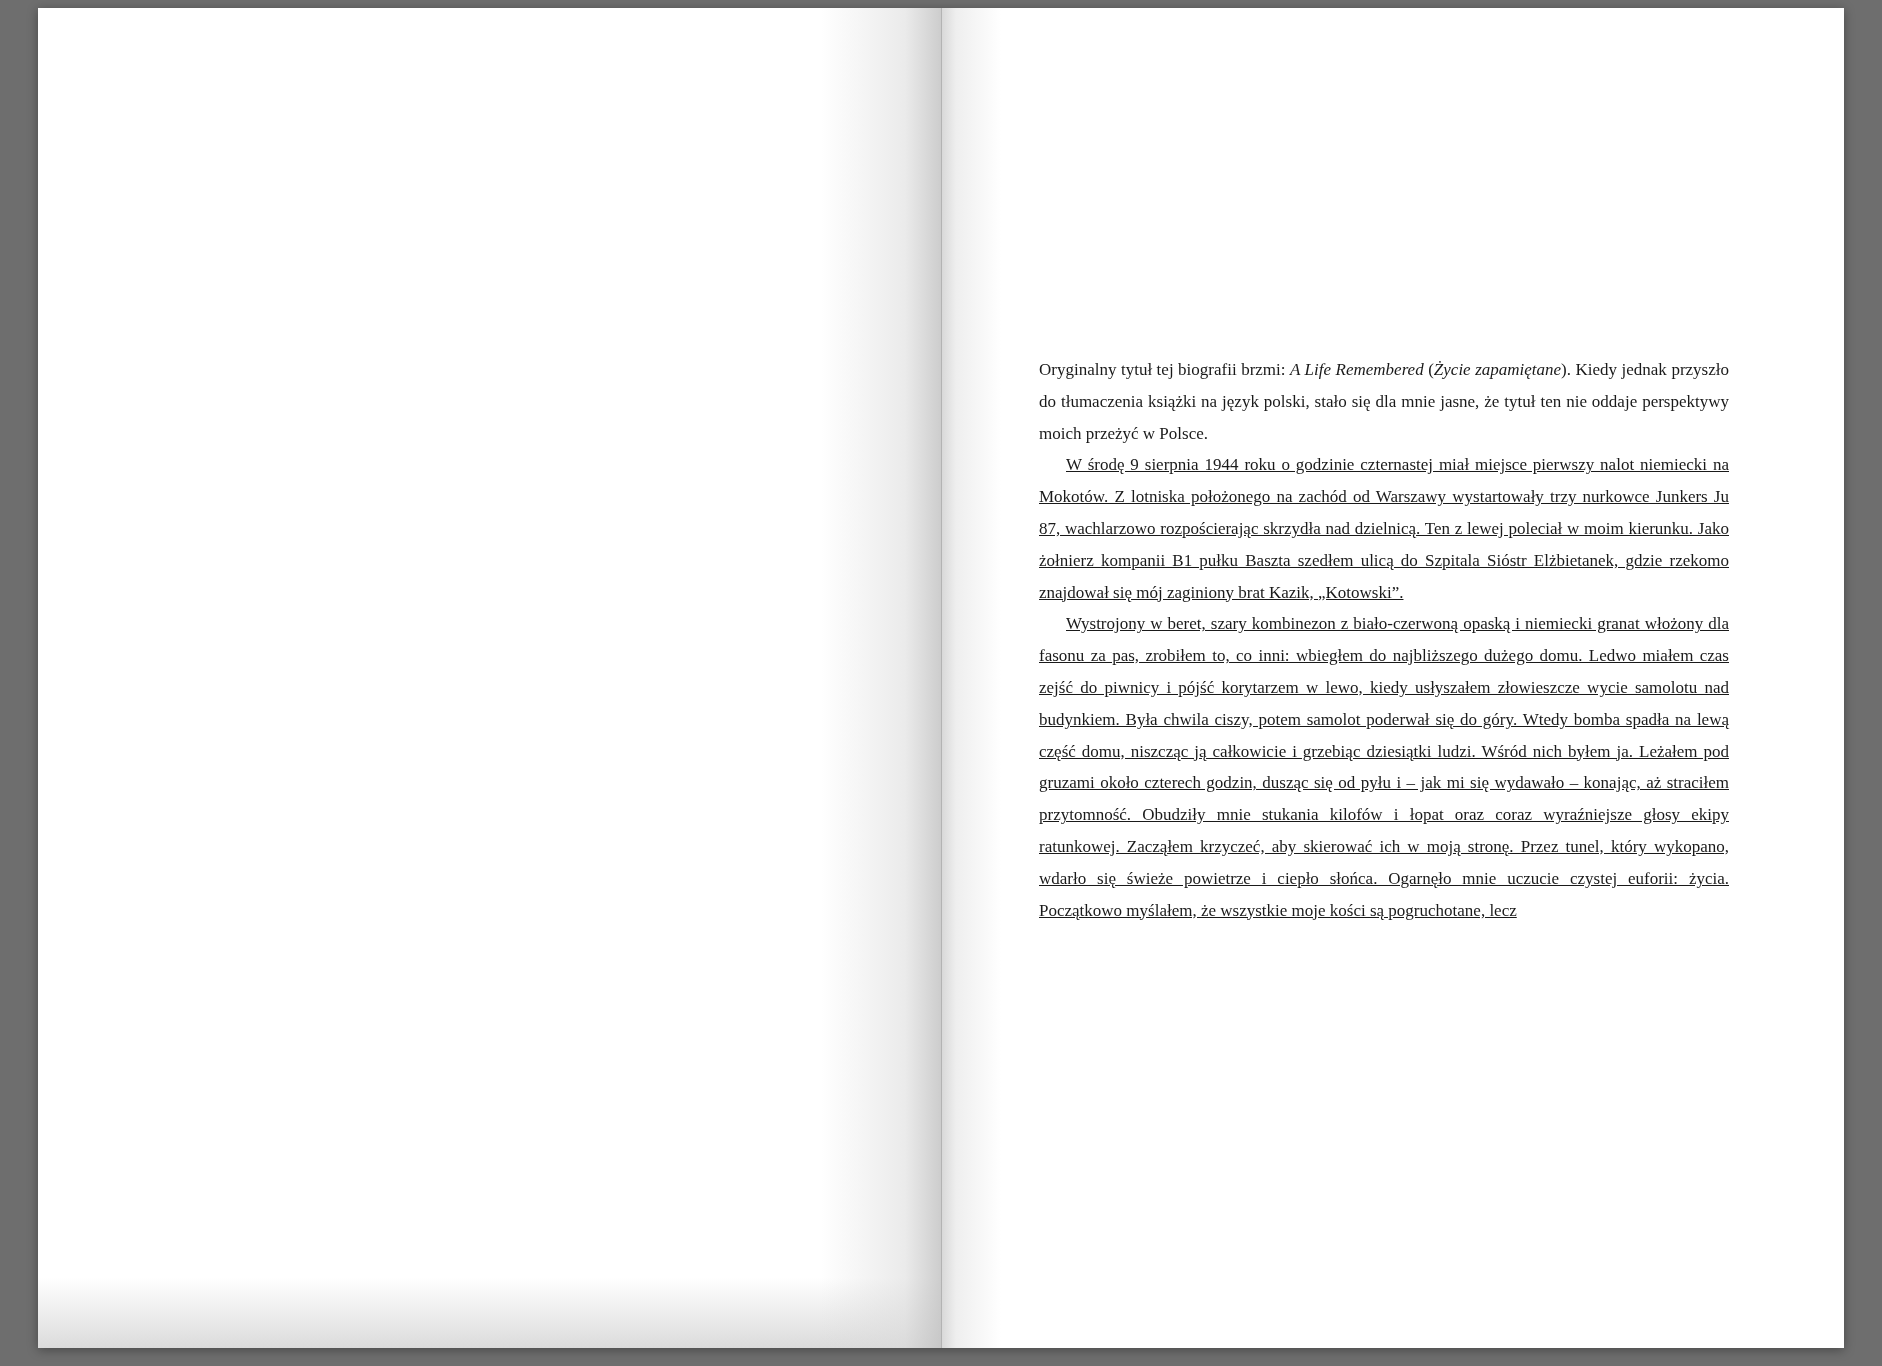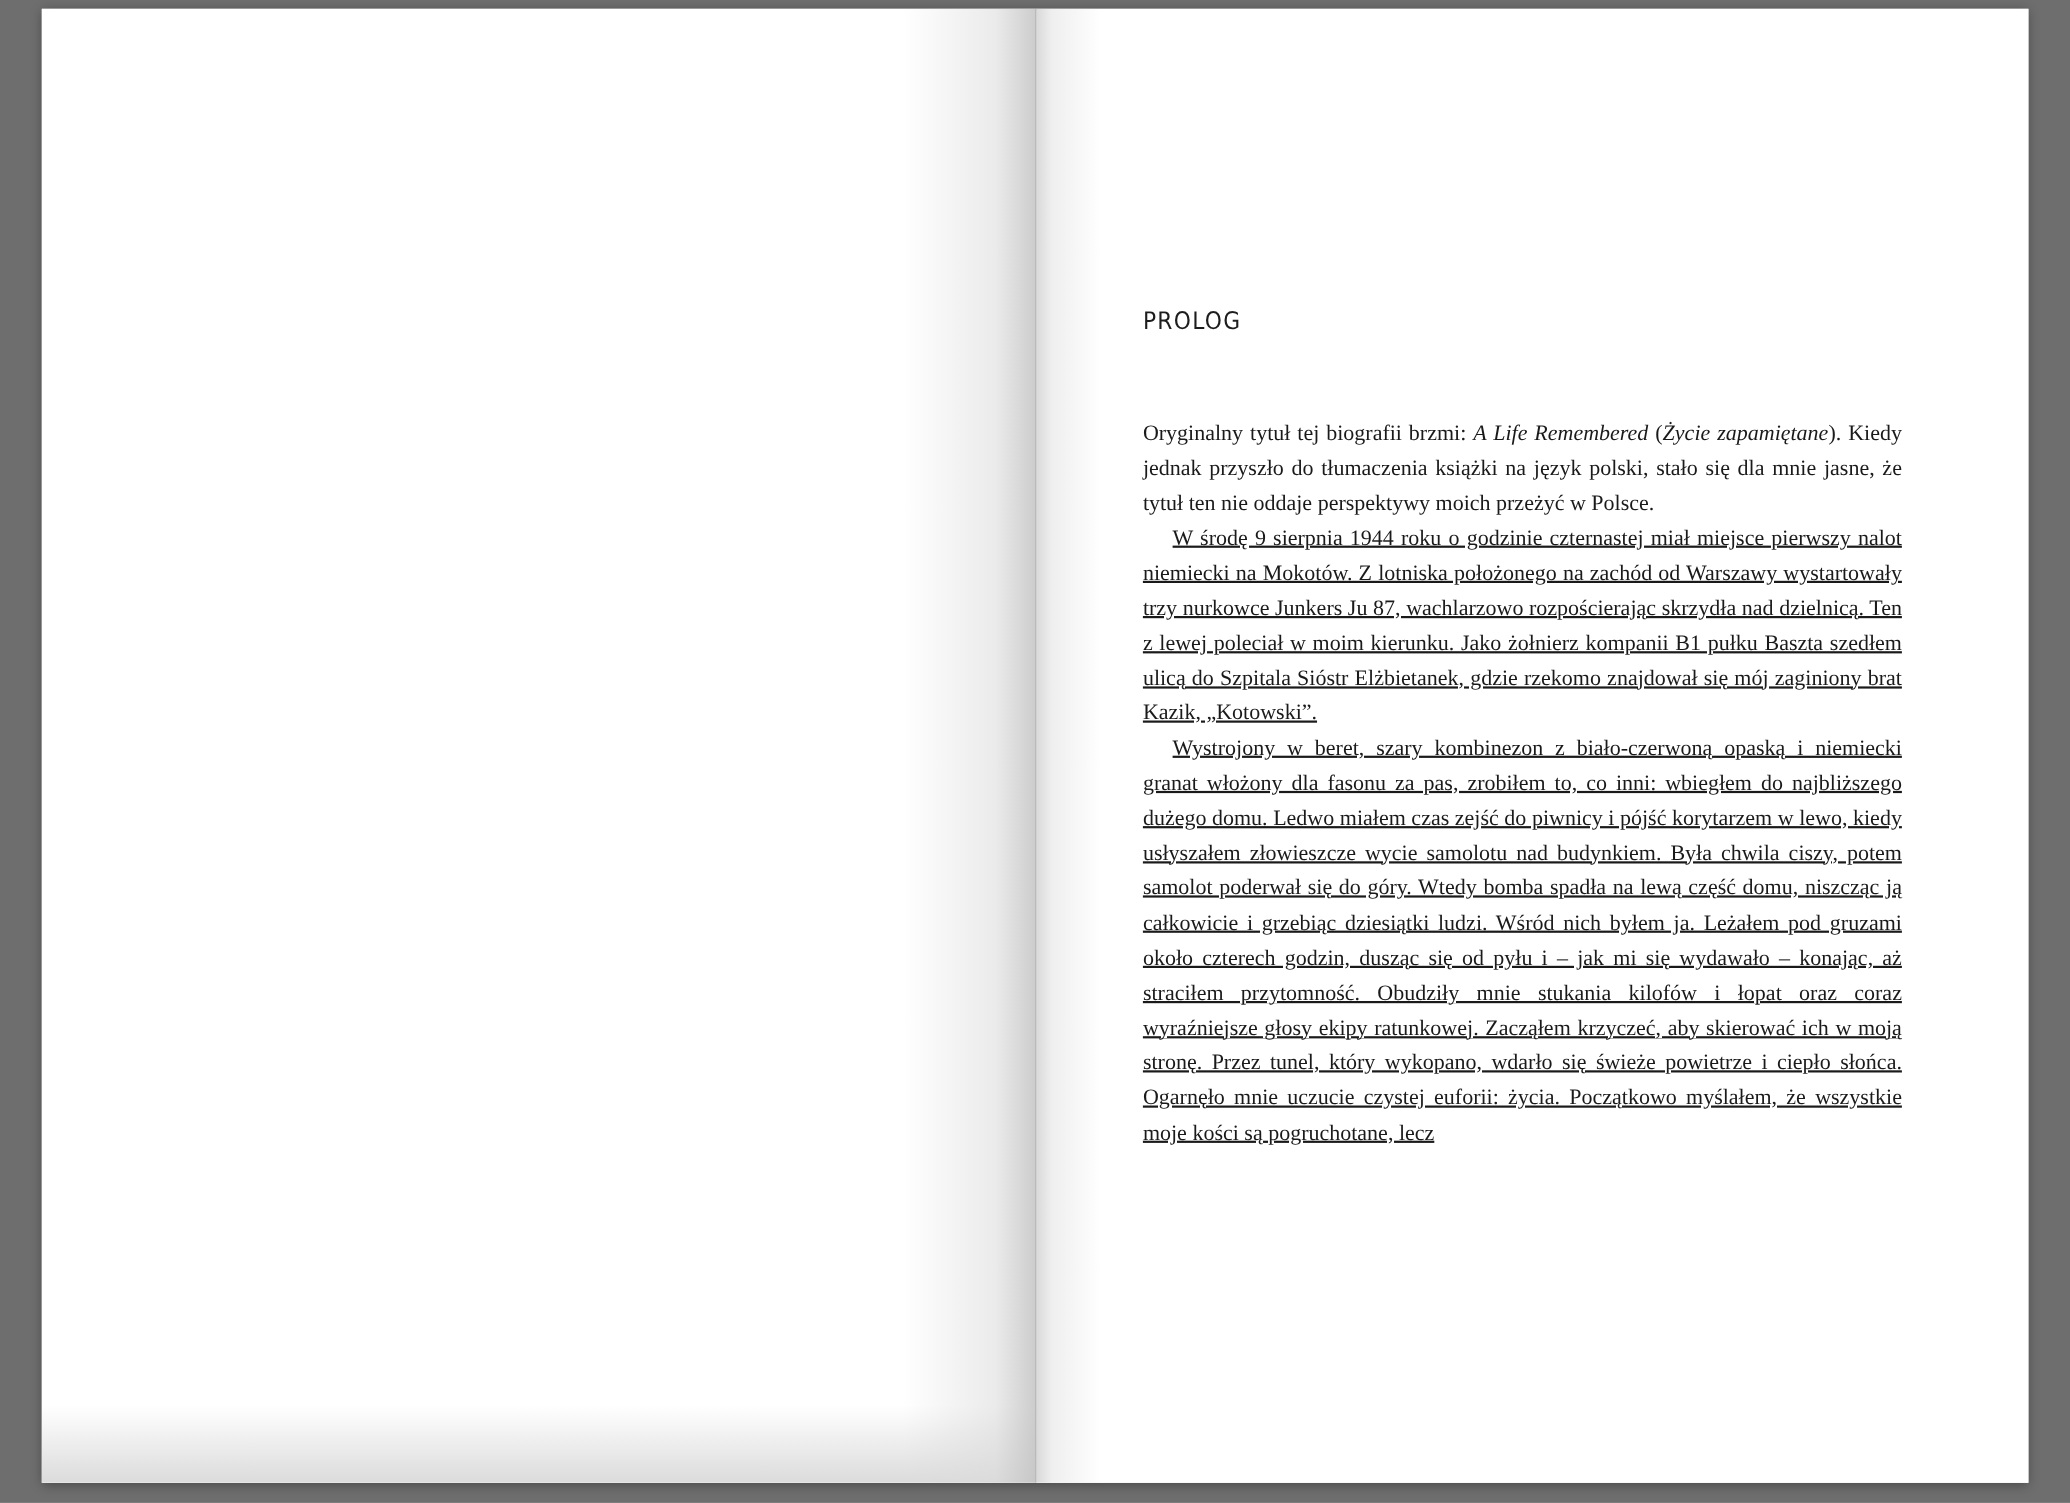--- a/index.html
+++ b/index.html
@@ -93,21 +93,21 @@
     font-size: 53px;
     line-height: 1.05;
     color: #141414;
     margin: 0;
     font-weight: 400;
     letter-spacing: -0.3px;
   }
   .body-text {
     margin-top: 74px;
     font-family: "Liberation Serif", serif;
-    font-size: 20px;
+    font-size: 17px;
     line-height: 31.8px;
     color: #1a1a1a;
     text-align: justify;
     hyphens: none;
   }
   .body-text p {
     margin: 0;
     text-indent: 0;
   }
   .body-text p + p {
@@ -124,21 +124,20 @@
 <div class="viewer">
   <div class="spread">
 
     <div class="page page-left">
       <div class="curl"></div>
       <div class="content"></div>
     </div>
 
     <div class="page page-right">
       <div class="content">
-        <div class="chapter-label">PROLOG</div>
         <div class="body-text">
             <p><span>Oryginalny tytuł tej biografii brzmi: </span><i>A Life Remembered</i><span> (</span><i>Życie zapamiętane</i><span>). Kiedy jednak przyszło do tłumaczenia książki na język polski, stało się dla mnie jasne, że tytuł ten nie oddaje perspektywy moich przeżyć w Polsce.</span></p>
             <p><span>W środę 9 sierpnia 1944 roku o godzinie czternastej miał miejsce pierwszy nalot niemiecki na Mokotów. Z lotniska położonego na zachód od Warszawy wystartowały trzy nurkowce Junkers Ju 87, wachlarzowo rozpościerając skrzydła nad dzielnicą. Ten z lewej poleciał w moim kierunku. Jako żołnierz kompanii B1 pułku Baszta szedłem ulicą do Szpitala Sióstr Elżbietanek, gdzie rzekomo znajdował się mój zaginiony brat Kazik, „Kotowski”.</span></p>
             <p><span>Wystrojony w beret, szary kombinezon z biało-czerwoną opaską i niemiecki granat włożony dla fasonu za pas, zrobiłem to, co inni: wbiegłem do najbliższego dużego domu. Ledwo miałem czas zejść do piwnicy i pójść korytarzem w lewo, kiedy usłyszałem złowieszcze wycie samolotu nad budynkiem. Była chwila ciszy, potem samolot poderwał się do góry. Wtedy bomba spadła na lewą część domu, niszcząc ją całkowicie i grzebiąc dziesiątki ludzi. Wśród nich byłem ja. Leżałem pod gruzami około czterech godzin, dusząc się od pyłu i – jak mi się wydawało – konając, aż straciłem przytomność. Obudziły mnie stukania kilofów i łopat oraz coraz wyraźniejsze głosy ekipy ratunkowej. Zacząłem krzyczeć, aby skierować ich w moją stronę. Przez tunel, który wykopano, wdarło się świeże powietrze i ciepło słońca. Ogarnęło mnie uczucie czystej euforii: życia. Początkowo myślałem, że wszystkie moje kości są pogruchotane, lecz</span></p>
           </div>
       </div>
     </div>
 
     <div class="gutter-line"></div>
   </div>

